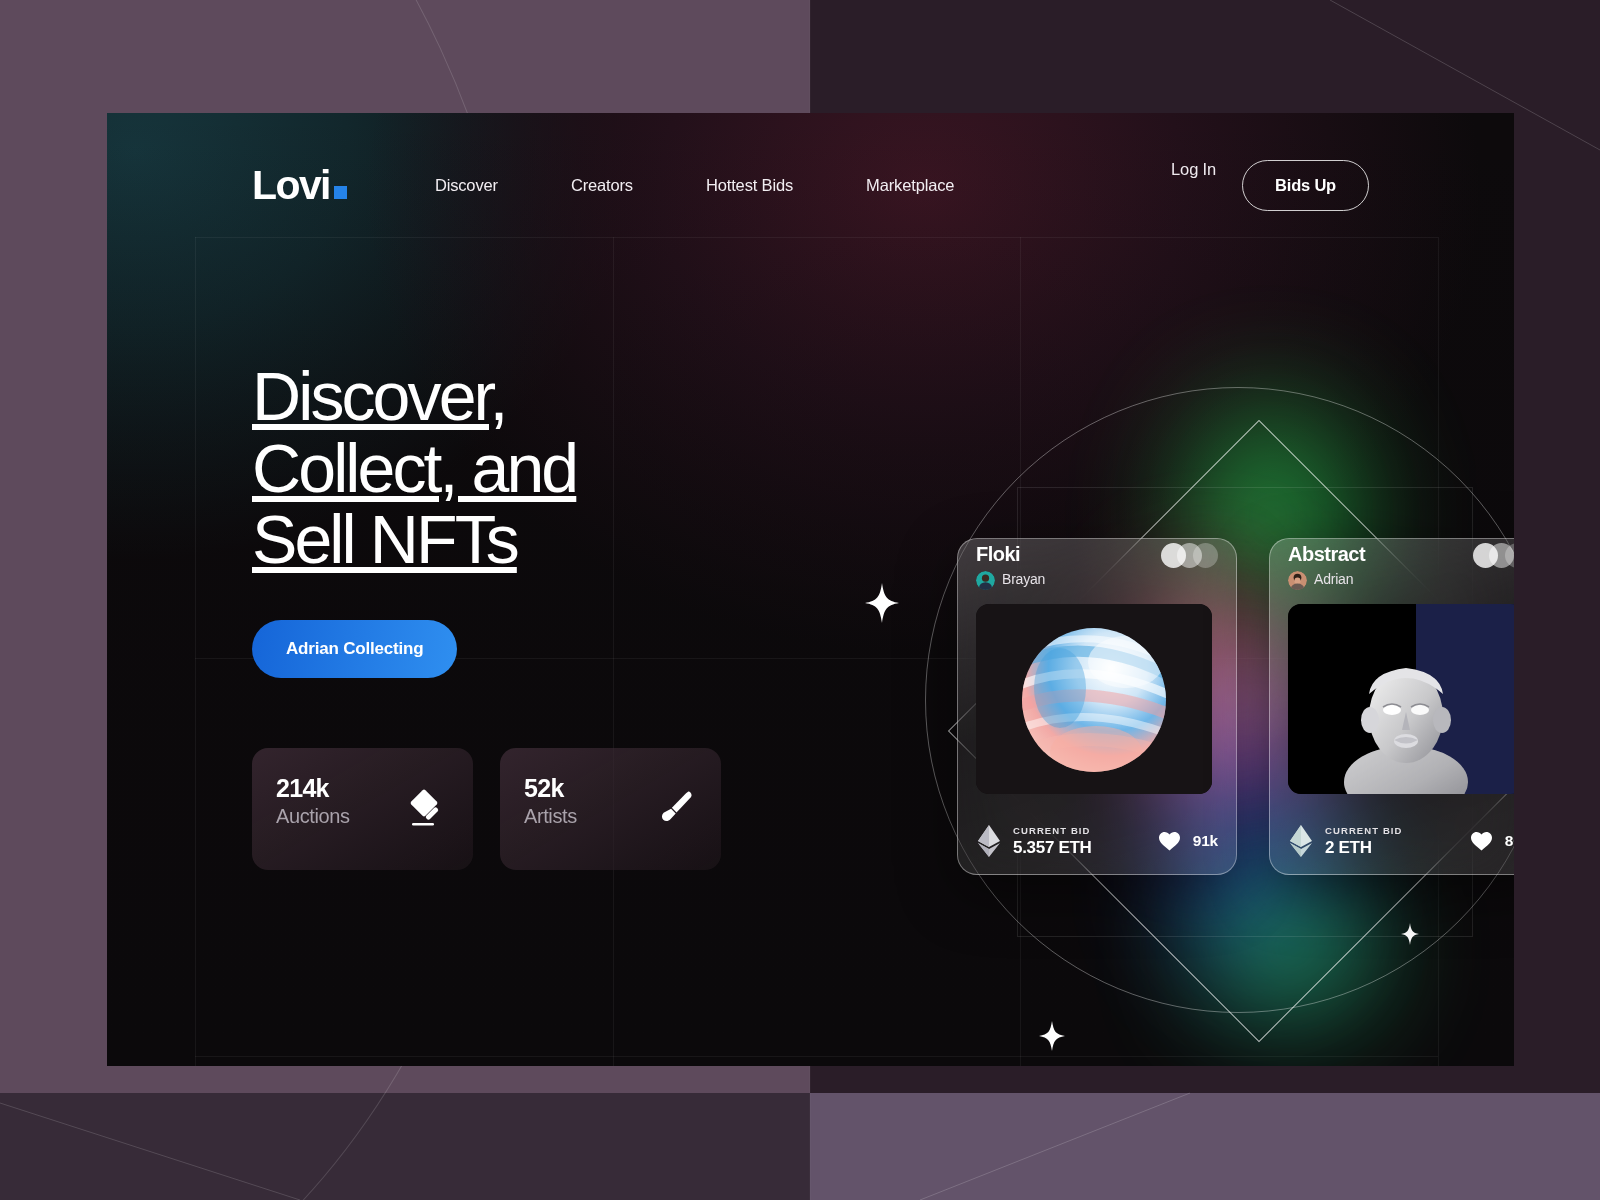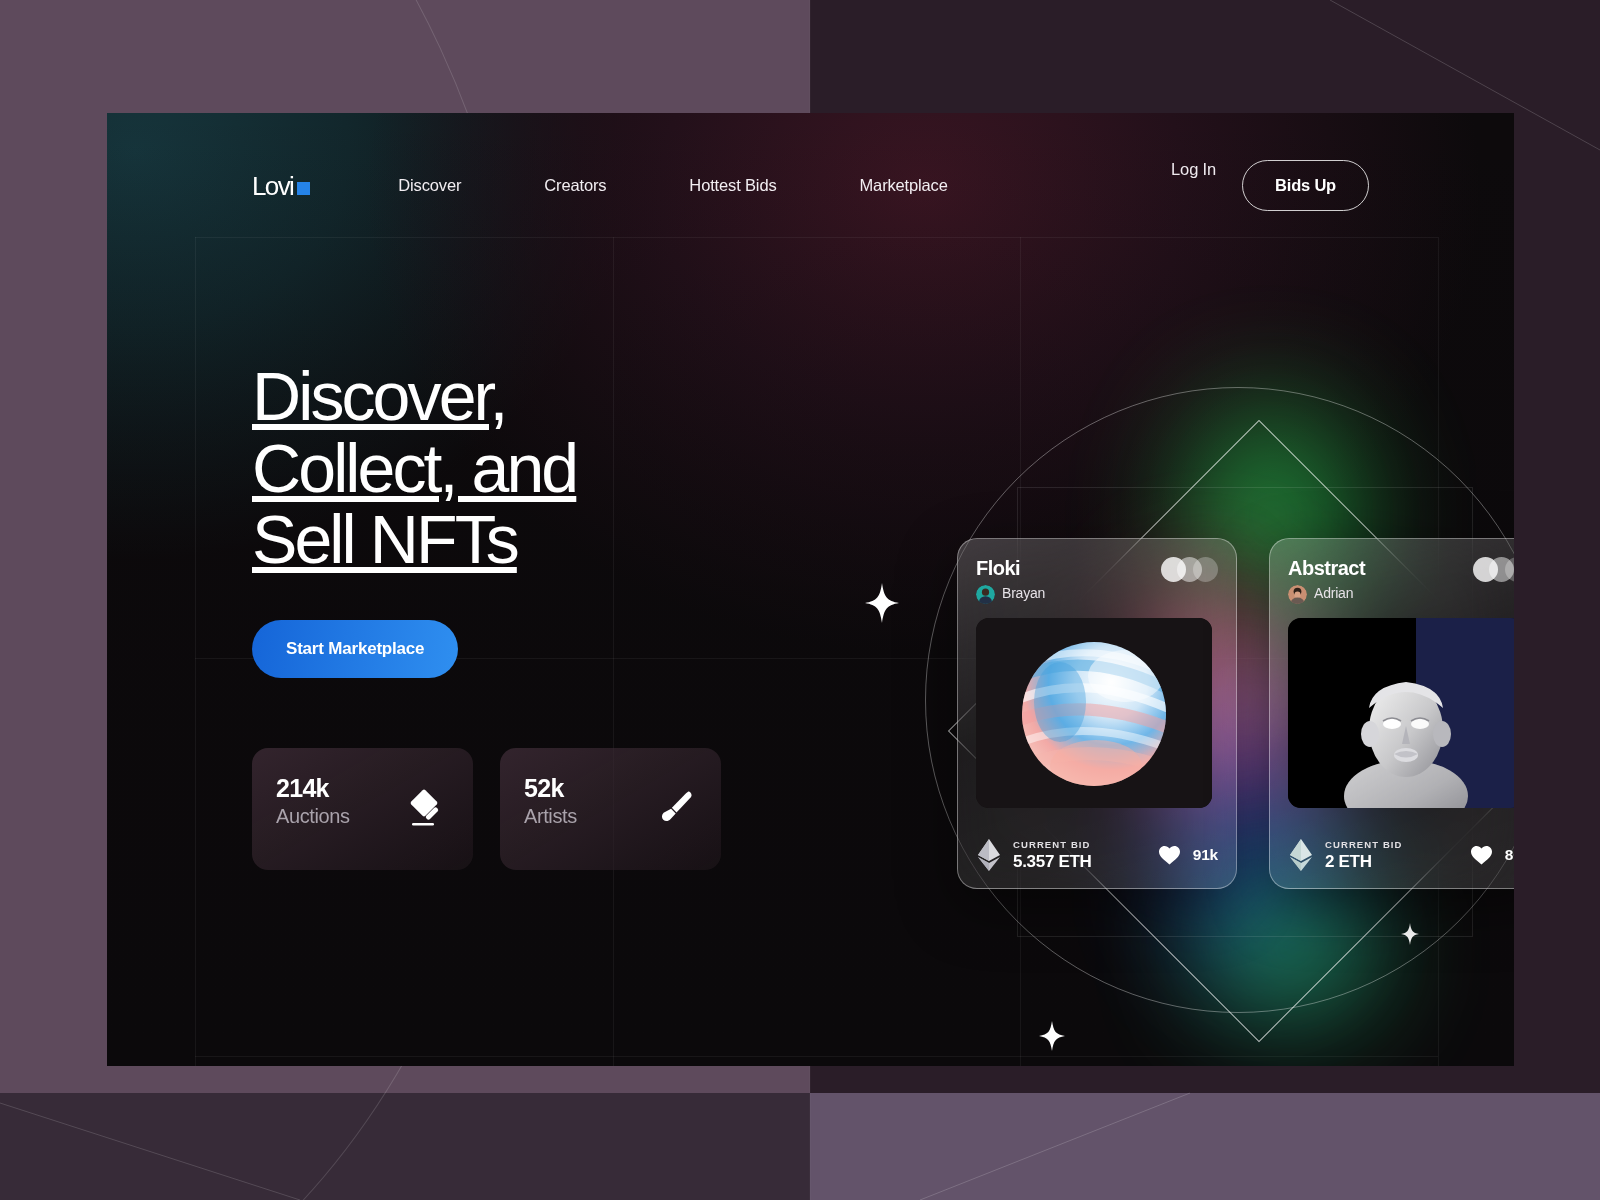--- a/index.html
+++ b/index.html
@@ -37,25 +37,25 @@
   .guide-v { width:1px; }
   .guide-h { height:1px; }
 
   
   #navbar {
     position:absolute; left:0; top:0; width:1407px; height:145px;
     display:flex; align-items:center; padding:0 145px 0 145px; z-index:40;
   }
   #logo { display:flex; align-items:baseline; margin-right:52px; }
   #logo .word {
-    color:#fff; font-size:26px; font-weight:400; letter-spacing:-1.6px; line-height:1;
+    color:#fff; font-size:41px; font-weight:700; letter-spacing:-1.6px; line-height:1;
   }
   #logo .dot { width:13px; height:13px; background:#2583e8; margin-left:4px; }
 
-  #nav-links { display:flex; gap:11px; align-items:center; }
+  #nav-links { display:flex; gap:1px; align-items:center; }
   #nav-links a {
     color:#f2eef2; font-size:16.5px; letter-spacing:-.15px; text-decoration:none;
     padding:0 36px; white-space:nowrap;
   }
 
   #nav-right { margin-left:auto; display:flex; align-items:flex-start; gap:26px; }
   #login-link { color:#efeaef; font-size:16.5px; text-decoration:none; letter-spacing:-.15px; }
   #signup-btn {
     border:1.4px solid rgba(255,255,255,.80); border-radius:40px;
     padding:15px 32px; color:#fff; font-size:16.5px; font-weight:700;
@@ -119,21 +119,21 @@
     left:210px; top:204px; width:456px; height:450px;
     border:1px solid rgba(255,255,255,.10);
   }
 
   .sparkle { position:absolute; }
   .sparkle svg { display:block; }
 
   #cards-row { position:absolute; left:150px; top:255px; display:flex; gap:32px; z-index:10; }
 
   .nft-card {
-    width:280px; border-radius:20px; padding:18px 18px 0 18px;
+    width:280px; border-radius:20px; padding:4px 18px 0 18px;
     border:1px solid rgba(255,255,255,.38);
     background:linear-gradient(160deg, rgba(255,255,255,.20) 0%, rgba(255,255,255,.07) 48%, rgba(255,255,255,.12) 100%);
     backdrop-filter:blur(26px); -webkit-backdrop-filter:blur(26px);
     position:relative; overflow:hidden;
     box-shadow:0 18px 60px rgba(0,0,0,.45);
   }
   .card-head { display:flex; align-items:flex-start; position:relative; z-index:3; }
   .card-title { color:#fff; font-size:20px; font-weight:700; letter-spacing:-.5px; line-height:1.15; }
   .card-author { display:flex; align-items:flex-start; gap:7px; margin-top:5px; }
   .author-av { width:19px; height:19px; border-radius:50%; overflow:hidden; flex:none; }
@@ -210,21 +210,21 @@
     <div id="nav-right">
       <a href="#" id="login-link">Log In</a>
       <button id="signup-btn">Bids Up</button>
     </div>
   </div>
 
   <div id="hero-left">
     <h1 id="hero-title">Discover,
 Collect, and
 Sell NFTs</h1>
-    <button id="cta-btn">Start Marketplace</button>
+    <button id="cta-btn">Adrian Collecting</button>
 
     <div id="stats">
 
       <div class="stat-card">
         <div class="stat-num">214k</div>
         <div class="stat-label">Auctions</div>
         <div class="stat-icon">
           <svg viewBox="0 0 46 46" width="46" height="46">
             <g fill="#ffffff">
               <rect x="9" y="7" width="20" height="20" rx="2" transform="rotate(45 19 17)"></rect>

